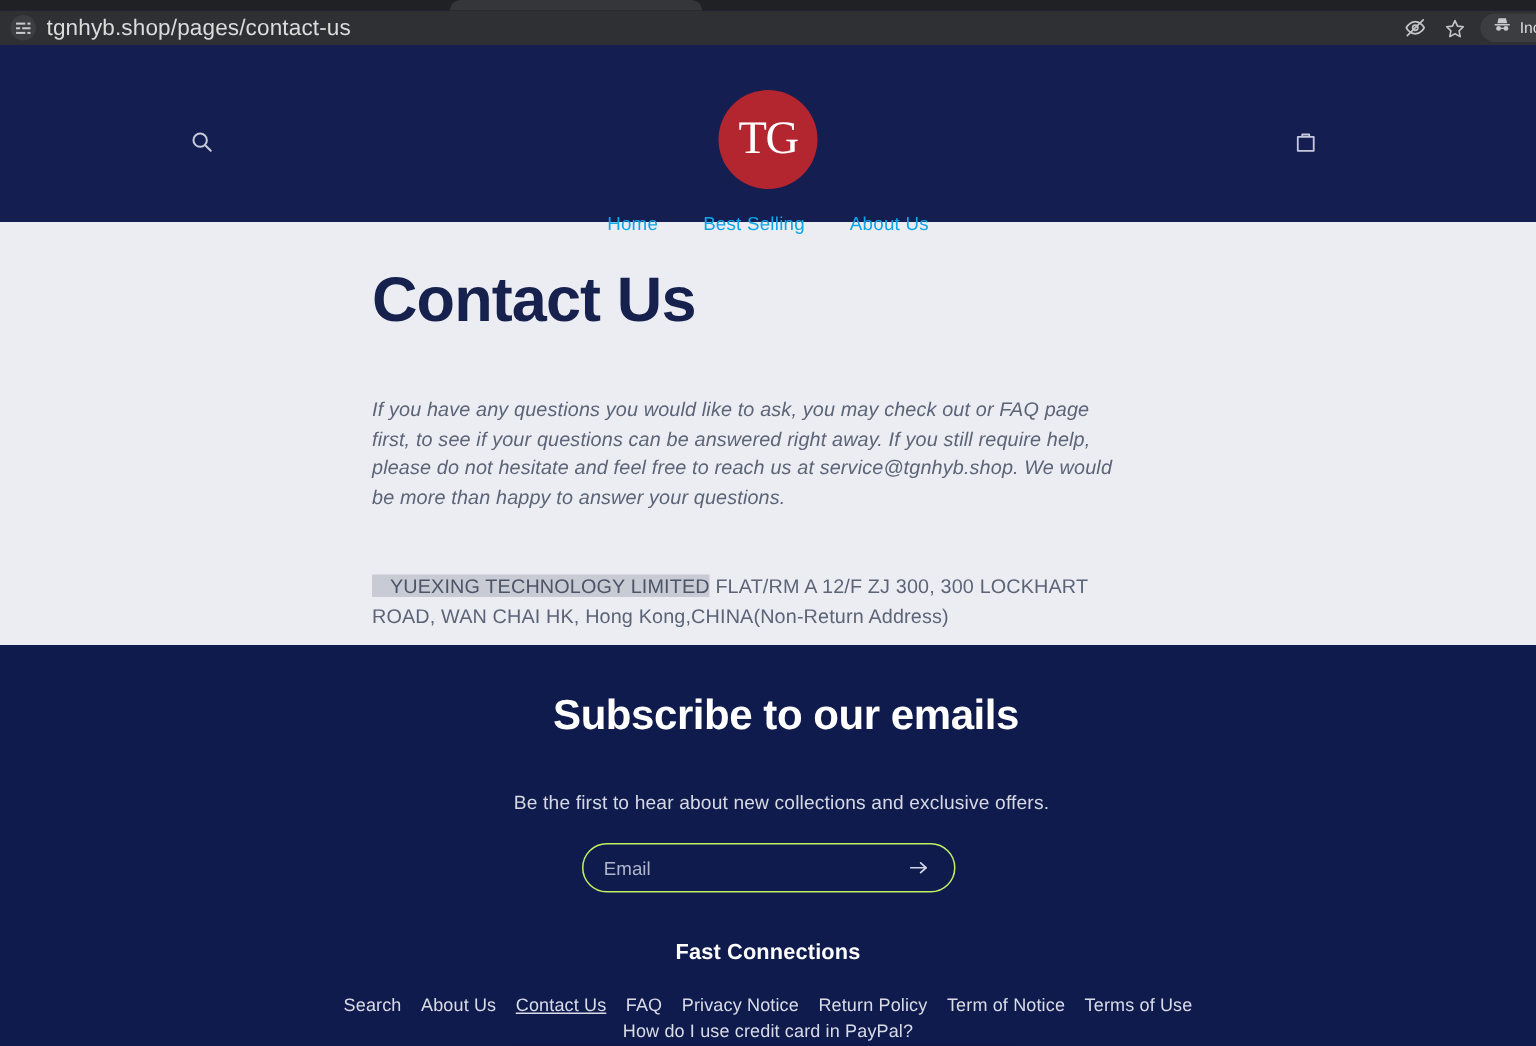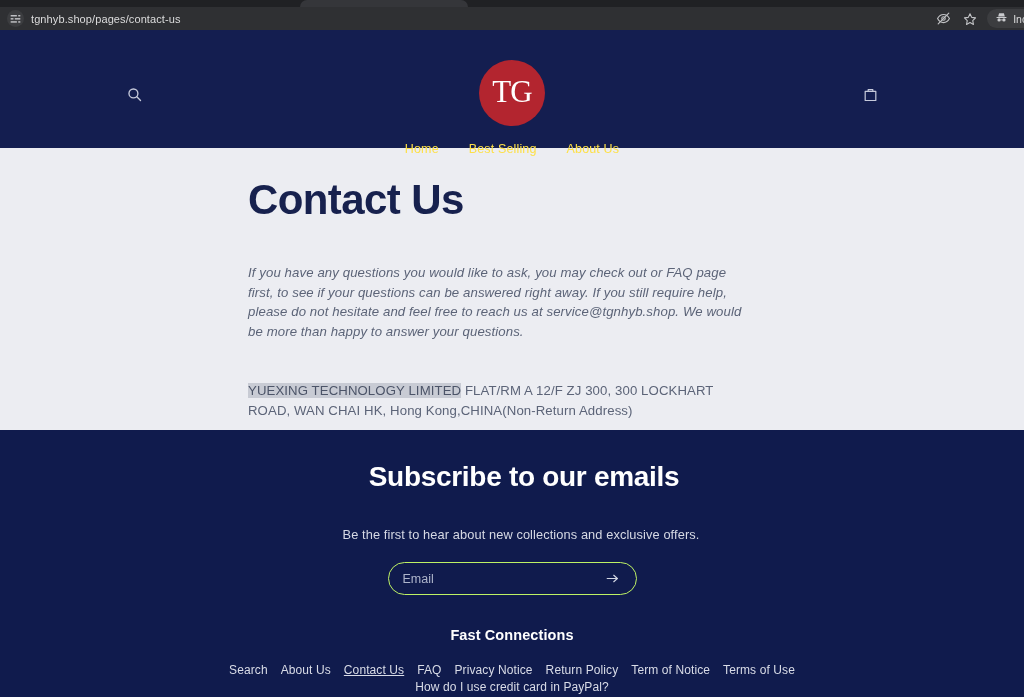--- a/index.html
+++ b/index.html
@@ -39,21 +39,21 @@
   .url-chip-icon {
     width: 17px; height: 17px;
     border-radius: 50%;
     background: #3c3d40;
     display: flex; align-items: center; justify-content: center;
     flex: none;
   }
   .url-chip-icon svg { display:block; }
   #url-text {
     color: #dcdcdd;
-    font-size: 11px;
+    font-size: 15px;
     letter-spacing: .1px;
     white-space: nowrap;
     overflow: hidden;
     flex: 1;
   }
   .toolbar-icon {
     width: 20px; height: 20px;
     display: flex; align-items: center; justify-content: center;
     flex: none;
   }
@@ -112,21 +112,21 @@
     text-align: right;
   }
   #main-nav {
     position: absolute;
     left: 0; right: 0; top: 112px;
     display: flex;
     justify-content: center;
     gap: 30px;
   }
   #main-nav .nav-link {
-    color: #fde047;
+    color: #0ea5e9;
     font-size: 12.5px;
     letter-spacing: .15px;
     cursor: pointer;
     text-decoration: none;
   }
 
   
   #main-content {
     background: #ecedf2;
     height: 282px;
@@ -146,20 +146,21 @@
     font-size: 13.2px;
     line-height: 19.5px;
     letter-spacing: .1px;
     max-width: 505px;
   }
   #intro-para { margin-top: 39px; font-style: italic; }
   #address-para { margin-top: 40px; max-width: 500px; }
   .sel-highlight {
     background: #c8cbd4;
     color: #4c5468;
+    padding-left: 12px;
   }
 
   
   #site-footer {
     background: #101b4d;
     height: 270px;
     padding-top: 31px;
     text-align: center;
   }
   #subscribe-heading {

